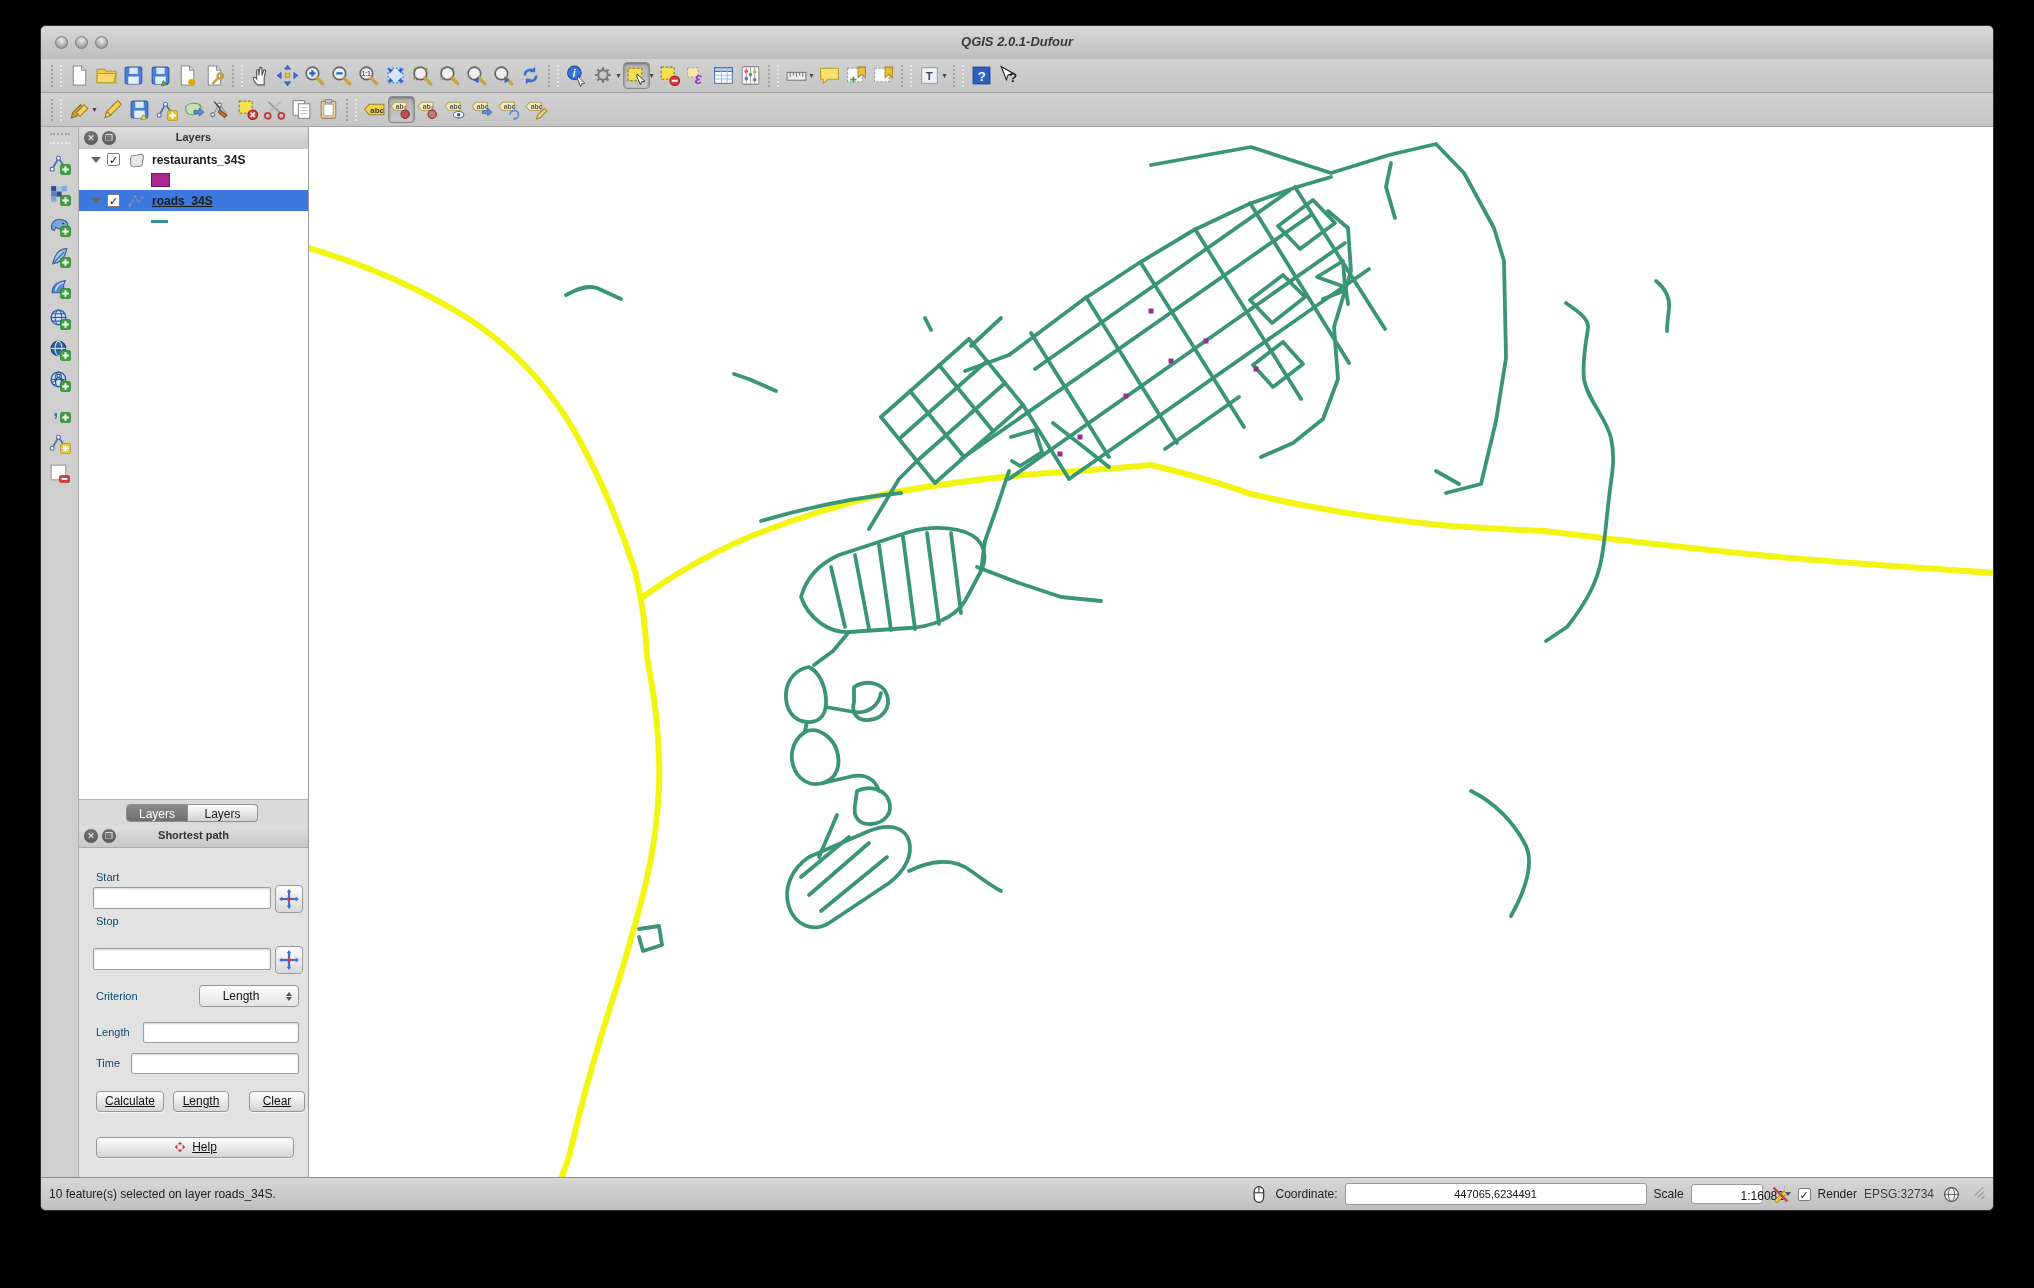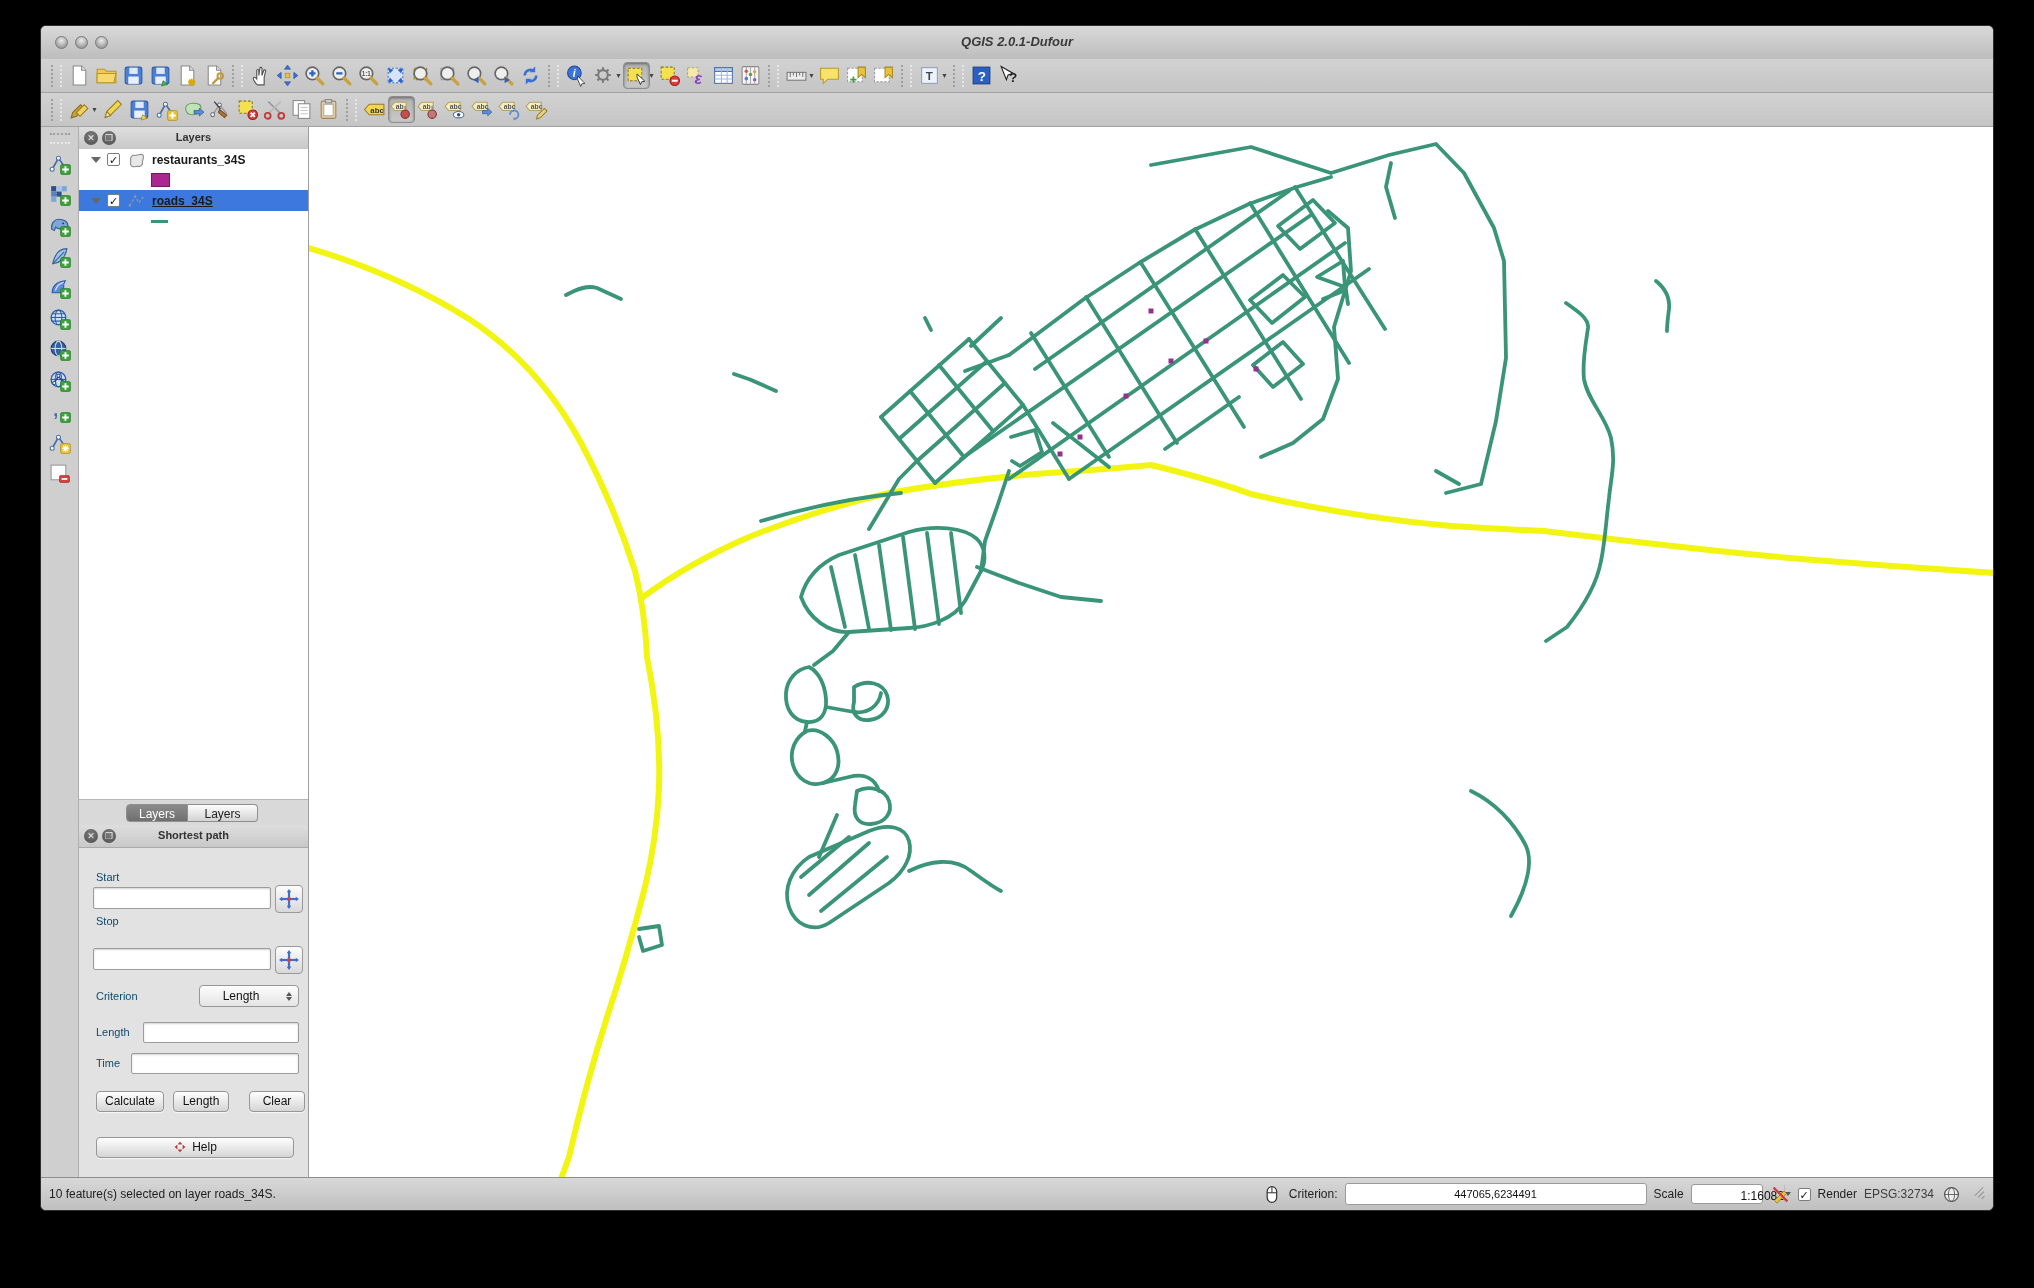--- a/index.html
+++ b/index.html
@@ -60,21 +60,21 @@
     display:flex;align-items:center;justify-content:center;}
   .xhair svg{width:20px;height:20px;}
   .combo{position:absolute;background:linear-gradient(#fdfdfd,#e4e4e4);border:1px solid #979797;border-radius:4px;
     display:flex;align-items:center;box-sizing:border-box;font-size:12px;color:#111;}
   .combo .cval{flex:1;text-align:center;}
   .combo .steppers{width:13px;display:flex;flex-direction:column;align-items:center;justify-content:center;gap:1px;margin-right:3px;}
   .combo .steppers i{width:0;height:0;border-left:3.5px solid transparent;border-right:3.5px solid transparent;display:block;}
   .combo .steppers .up{border-bottom:4px solid #555;}
   .combo .steppers .dn{border-top:4px solid #555;}
   .macbtn{position:absolute;height:21px;border:1px solid #969696;border-radius:4px;background:linear-gradient(#fefefe,#d5d5d5);
-    font-size:12px;color:#111;text-align:center;line-height:19px;box-sizing:border-box;box-shadow:0 1px 1px rgba(255,255,255,.7);}
+    font-size:12px;color:#111;text-align:center;line-height:19px;box-sizing:border-box;box-shadow:0 1px 1px rgba(255,255,255,.7);text-decoration:underline;}
   .macbtn svg{width:14px;height:14px;vertical-align:-3px;margin-right:5px;}
   
   .map{position:absolute;left:268px;top:101px;right:0;bottom:33px;background:#fff;overflow:hidden;}
   
   .statusbar{position:absolute;left:0;right:0;bottom:0;height:33px;background:linear-gradient(#d8d8d8,#bfbfbf);
     border-top:1px solid #8d8d8d;display:flex;align-items:center;padding:0 8px;box-sizing:border-box;font-size:12px;color:#1d1d1d;}
   .statusbar .msg{flex:none;}
   .statusbar .right{margin-left:auto;display:flex;align-items:center;gap:7px;}
   .sicon{width:21px;height:21px;display:flex;align-items:center;justify-content:center;}
   .sicon svg{width:19px;height:19px;}
@@ -788,21 +788,21 @@
     <div class="statusbar">
       <span class="msg">10 feature(s) selected on layer roads_34S.</span>
       <span class="right">
         <span class="sicon">
           <svg viewBox="0 0 22 22">
               <rect x="6" y="2" width="11" height="18" rx="5.5" fill="#fff" stroke="#333" stroke-width="1.4"></rect>
               <line x1="11.5" y1="2" x2="11.5" y2="9" stroke="#333" stroke-width="1.2"></line>
               <line x1="6" y1="9" x2="17" y2="9" stroke="#333" stroke-width="1.2"></line>
             </svg>
         </span>
-        <span>Criterion:</span>
+        <span>Coordinate:</span>
         <span class="coord-input">447065,6234491</span>
         <span>Scale</span>
         <span class="scale-combo">
           <span class="cval">1:16082</span>
           <span class="dbox">
               <i></i>
             </span>
         </span>
         <span class="sicon">
           <svg viewBox="0 0 22 22">

